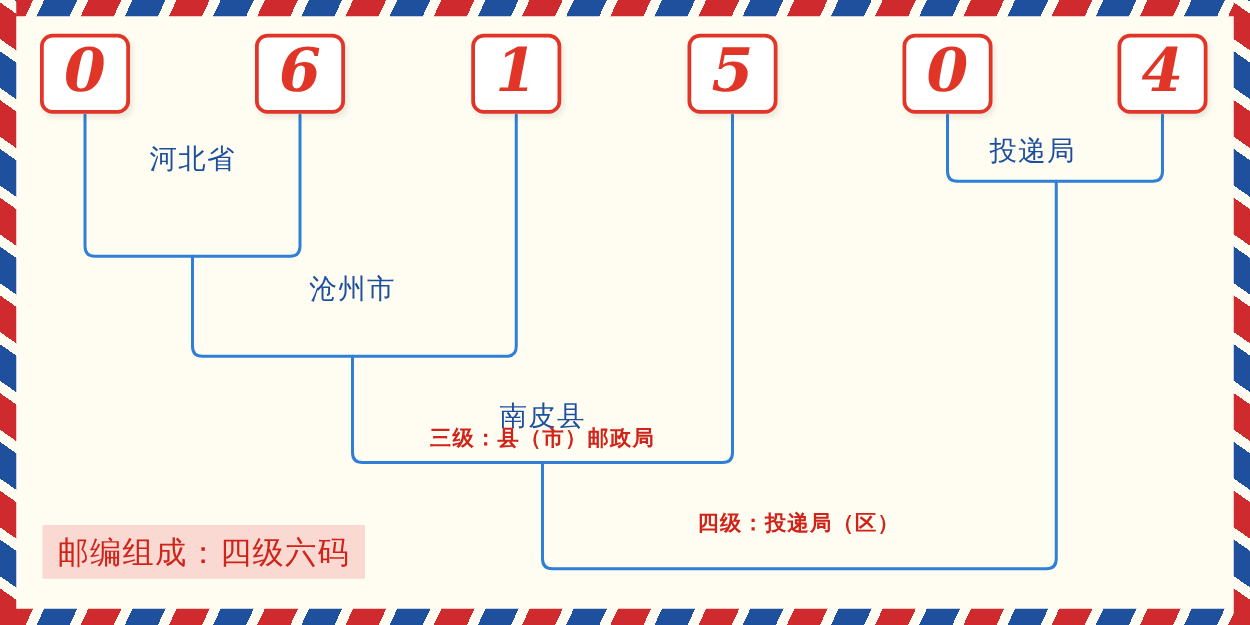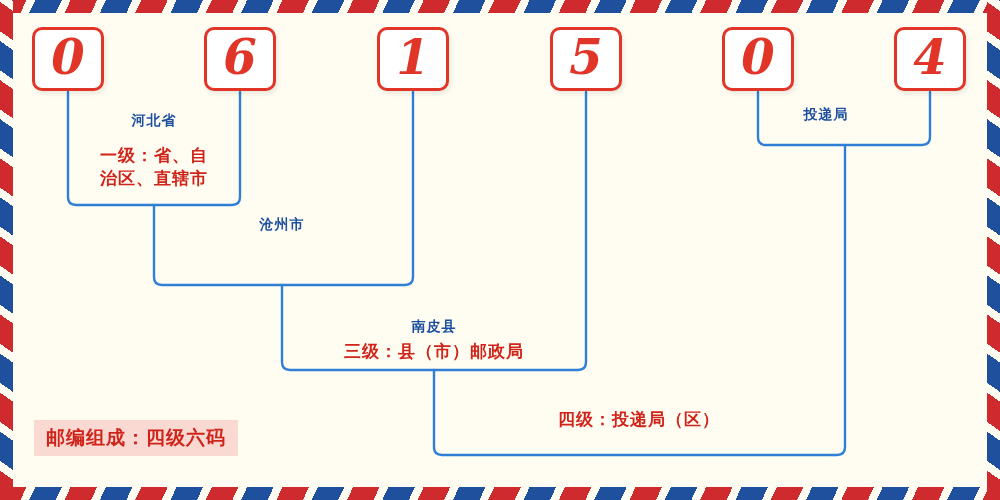--- a/index.html
+++ b/index.html
@@ -32,26 +32,26 @@
 
   
   .digit-box{position:absolute;top:27px;width:72px;height:64px;background:#ffffff;
     border:3px solid var(--box-border);border-radius:10px;box-sizing:border-box;z-index:2;
     box-shadow:2px 3px 4px rgba(0,0,0,0.08);display:flex;align-items:center;justify-content:center;}
   .digit{font-family:"DejaVu Serif","Liberation Serif",serif;font-style:italic;font-weight:700;
     font-size:48px;color:var(--digit-red);line-height:1;transform:translateY(-2px);}
 
   
   .label{position:absolute;transform:translateX(-50%);white-space:nowrap;text-align:center;z-index:2;}
-  .label.name{font-size:14px;font-weight:bold;color:var(--name-blue);letter-spacing:1px;}
+  .label.name{font-size:22px;font-weight:normal;color:var(--name-blue);letter-spacing:1px;}
   .label.desc{font-size:17px;font-weight:bold;color:var(--desc-red);line-height:23px;letter-spacing:1px;}
 
   
   .note{position:absolute;left:34px;top:420px;z-index:2;background:var(--note-bg);
-    color:var(--desc-red);font-size:19px;font-weight:bold;padding:5px 12px;letter-spacing:1px;}
+    color:var(--desc-red);font-size:25px;font-weight:normal;padding:5px 12px;letter-spacing:1px;}
 </style>
 </head>
 <body>
 
 <div class="stage">
 
   <div class="strip top"></div>
   <div class="strip bottom"></div>
   <div class="strip left"></div>
   <div class="strip right"></div>
@@ -77,24 +77,20 @@
     <span class="digit">5</span>
   </div>
   <div class="digit-box" style="left:722px">
     <span class="digit">0</span>
   </div>
   <div class="digit-box" style="left:894px">
     <span class="digit">4</span>
   </div>
 
   <div class="label name" style="left:154px;top:112px">河北省</div>
-  <div class="label desc" style="left:154px;top:144px">
-    <div>一级：省、自</div>
-    <div>治区、直辖市</div>
-  </div>
 
   <div class="label name" style="left:282px;top:216px">沧州市</div>
 
   <div class="label name" style="left:434px;top:318px">南皮县</div>
   <div class="label desc" style="left:434px;top:340px">三级：县（市）邮政局</div>
 
   <div class="label desc" style="left:639px;top:408px">四级：投递局（区）</div>
 
   <div class="label name" style="left:826px;top:106px">投递局</div>
 

